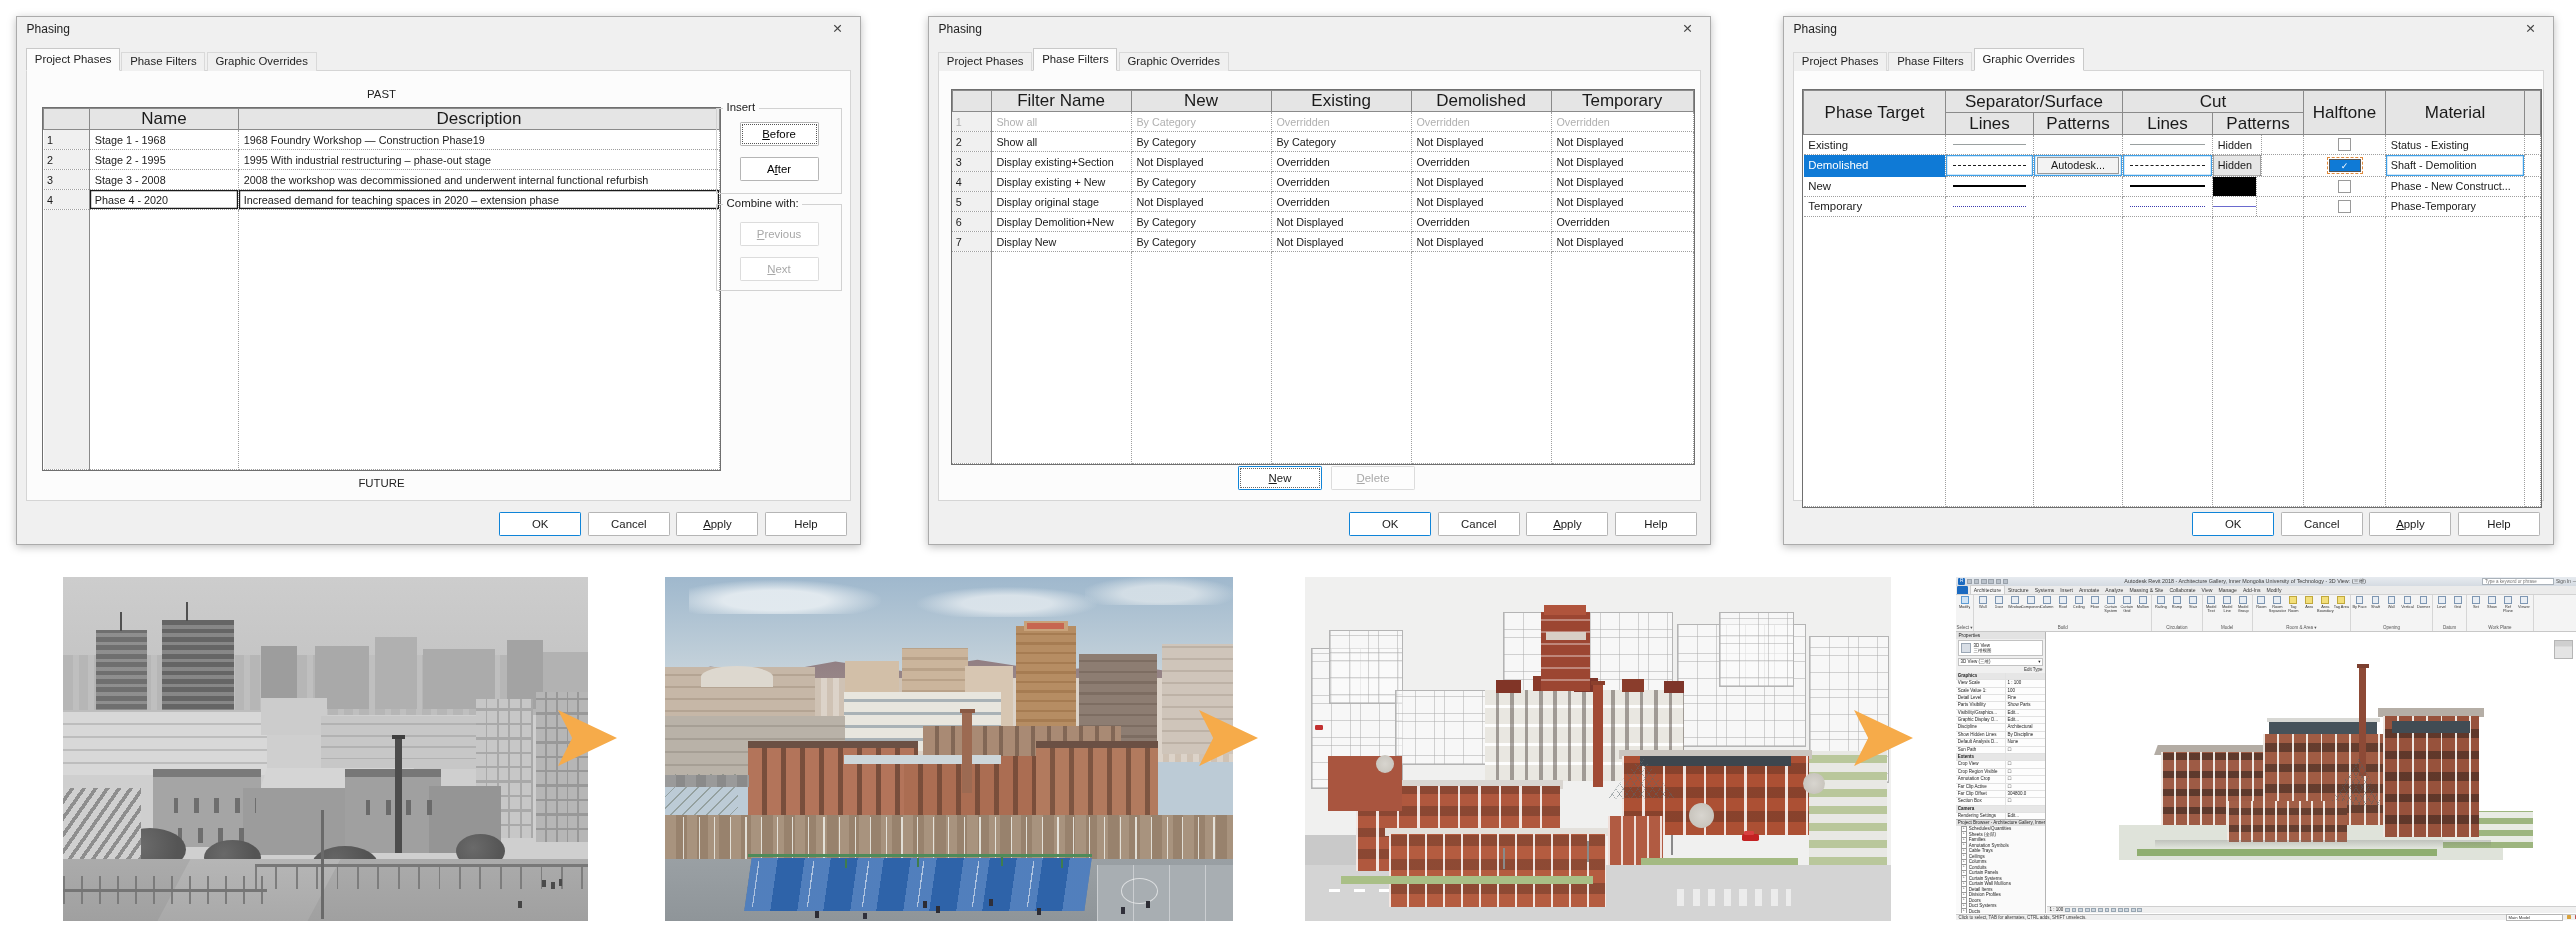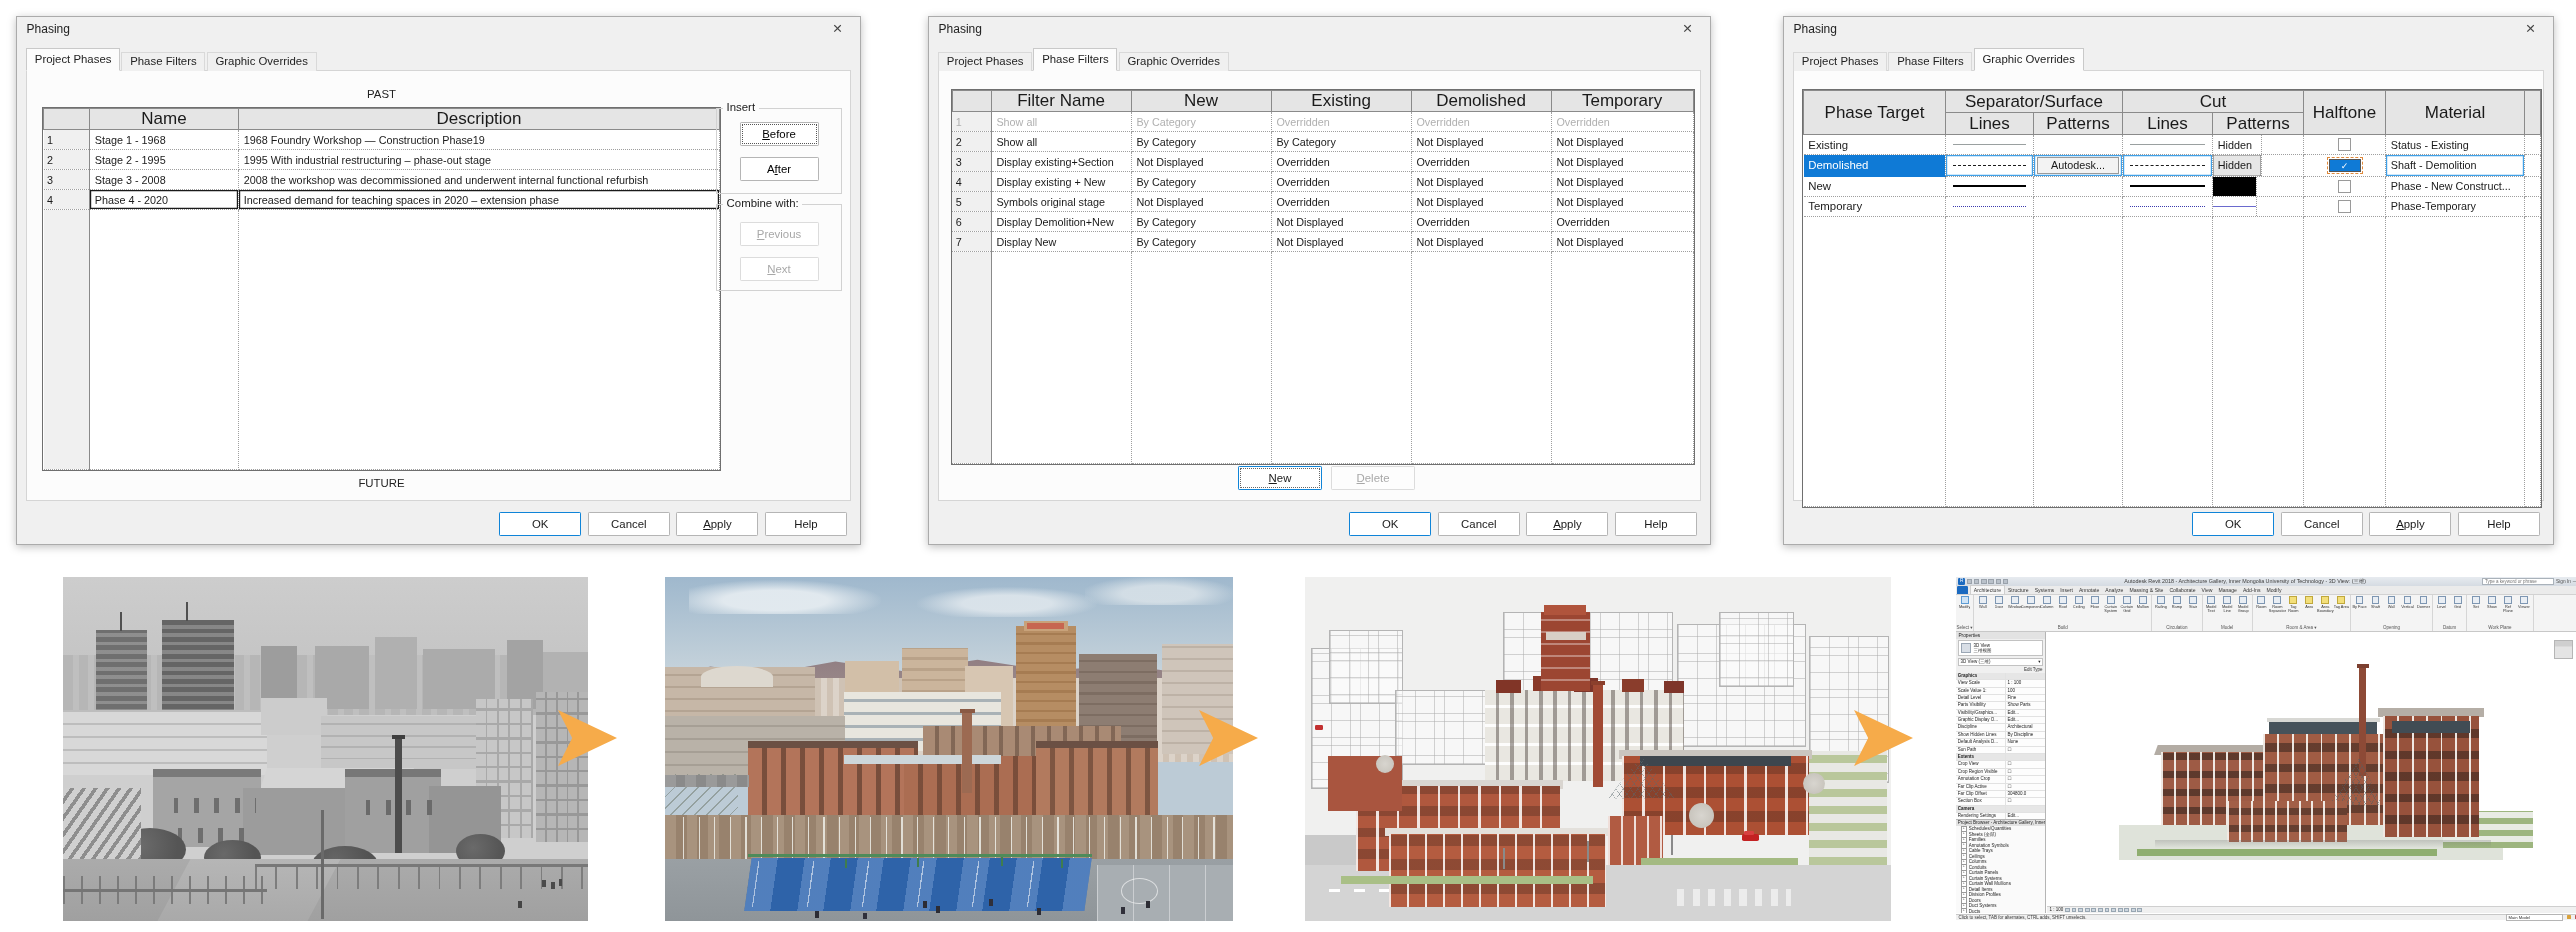--- a/index.html
+++ b/index.html
@@ -279,21 +279,21 @@
             <tr>
               <td class="gut">4</td>
               <td>Display existing + New</td>
               <td>By Category</td>
               <td>Overridden</td>
               <td>Not Displayed</td>
               <td>Not Displayed</td>
             </tr>
             <tr>
               <td class="gut">5</td>
-              <td>Symbols original stage</td>
+              <td>Display original stage</td>
               <td>Not Displayed</td>
               <td>Overridden</td>
               <td>Not Displayed</td>
               <td>Not Displayed</td>
             </tr>
             <tr>
               <td class="gut">6</td>
               <td>Display Demolition+New</td>
               <td>By Category</td>
               <td>Not Displayed</td>

